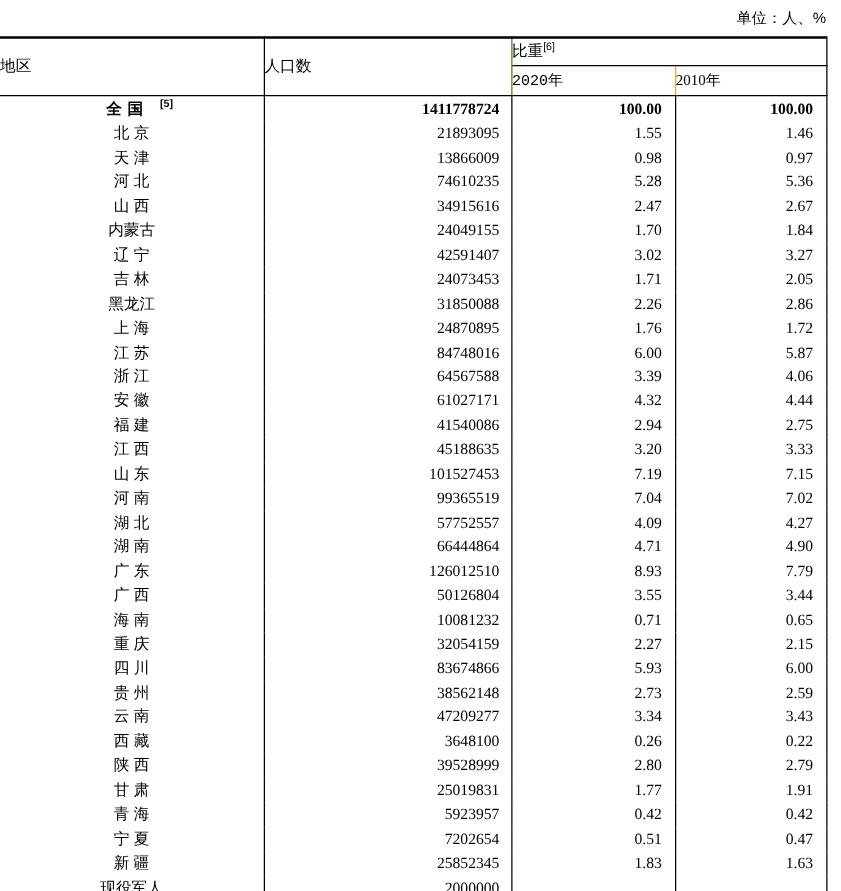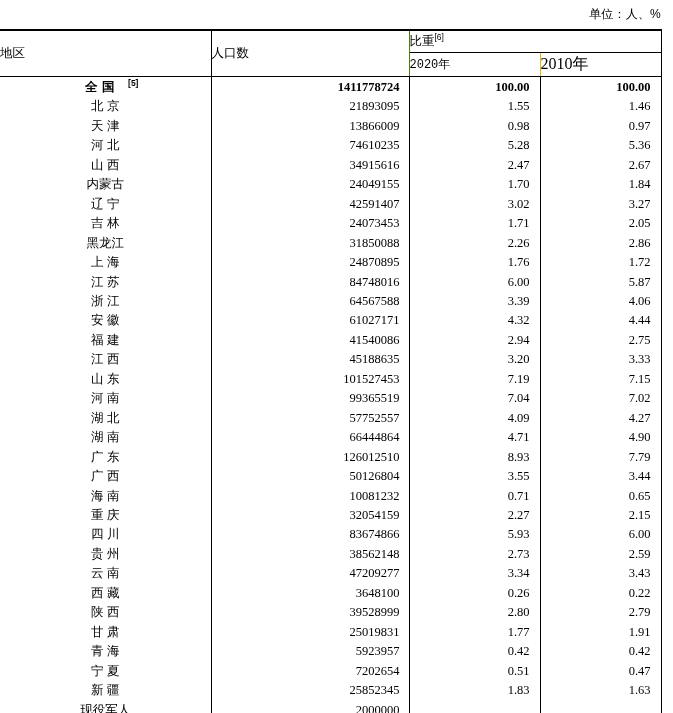--- a/index.html
+++ b/index.html
@@ -83,21 +83,21 @@
     border-bottom: 1.5px solid #000;
     border-right: 1px solid #eab308;
     font-family: Liberation Mono, monospace;
     font-size: 12px;
   }
   th.th-y2010 {
     height: 23px;
     border-bottom: 1.5px solid #000;
     border-right: 1px solid #000;
     font-family: "Liberation Serif", "DejaVu Serif", serif;
-    font-size: 16px;
+    font-size: 12px;
   }
 
   sup.fn {
     font-size: 8.5px;
     vertical-align: super;
     line-height: 0;
   }
 
   
   tbody tr { height: 19.45px; }

